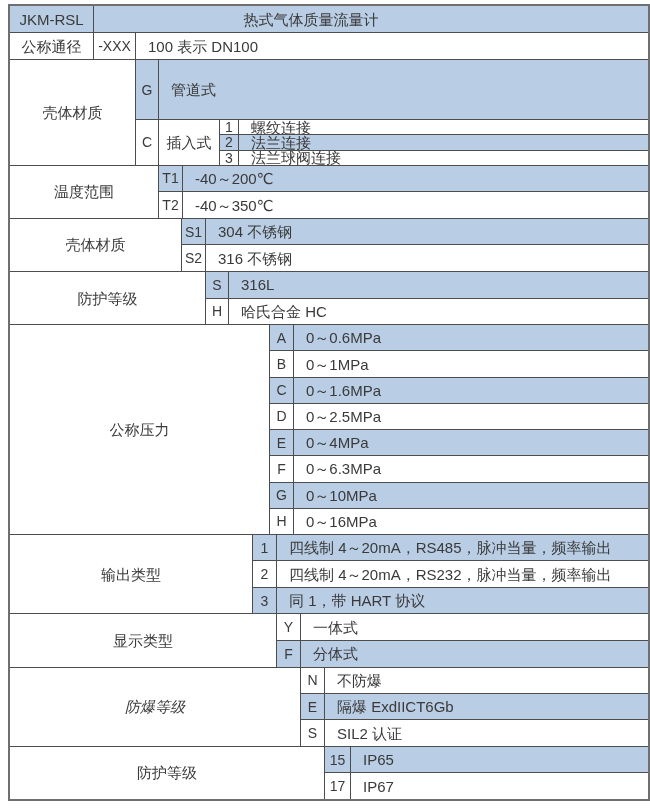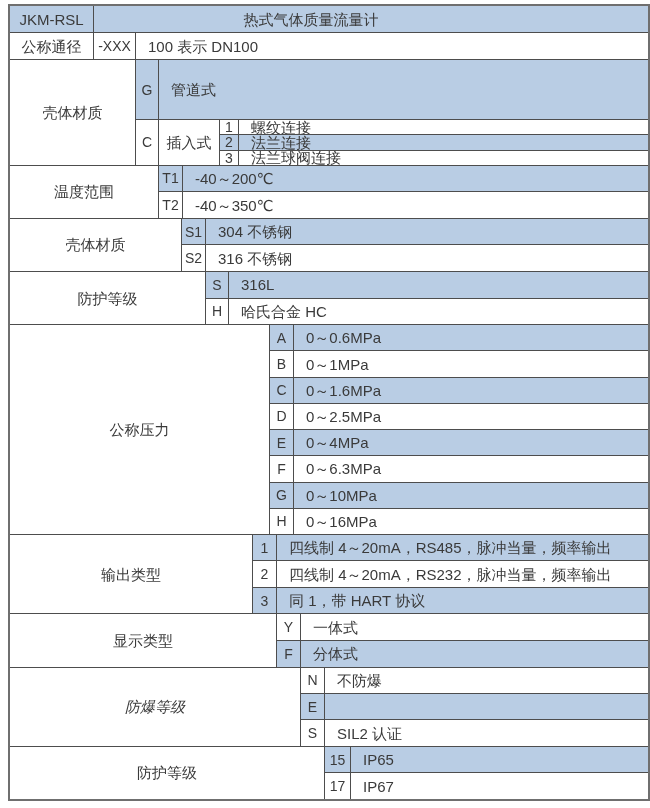--- a/index.html
+++ b/index.html
@@ -195,20 +195,21 @@
 
   <div class="sec" style="--n:3">
     <div class="cell lbl lw291">防爆等级</div>
     <div class="opts">
       <div class="opt">
         <div class="cell code cw24">N</div>
         <div class="cell desc">不防爆</div>
       </div>
       <div class="opt hl">
         <div class="cell code cw24">E</div>
+        <div class="cell desc">隔爆 ExdIICT6Gb</div>
       </div>
       <div class="opt">
         <div class="cell code cw24">S</div>
         <div class="cell desc">SIL2 认证</div>
       </div>
     </div>
   </div>
 
   <div class="sec" style="--n:2">
     <div class="cell lbl lw315">防护等级</div>

